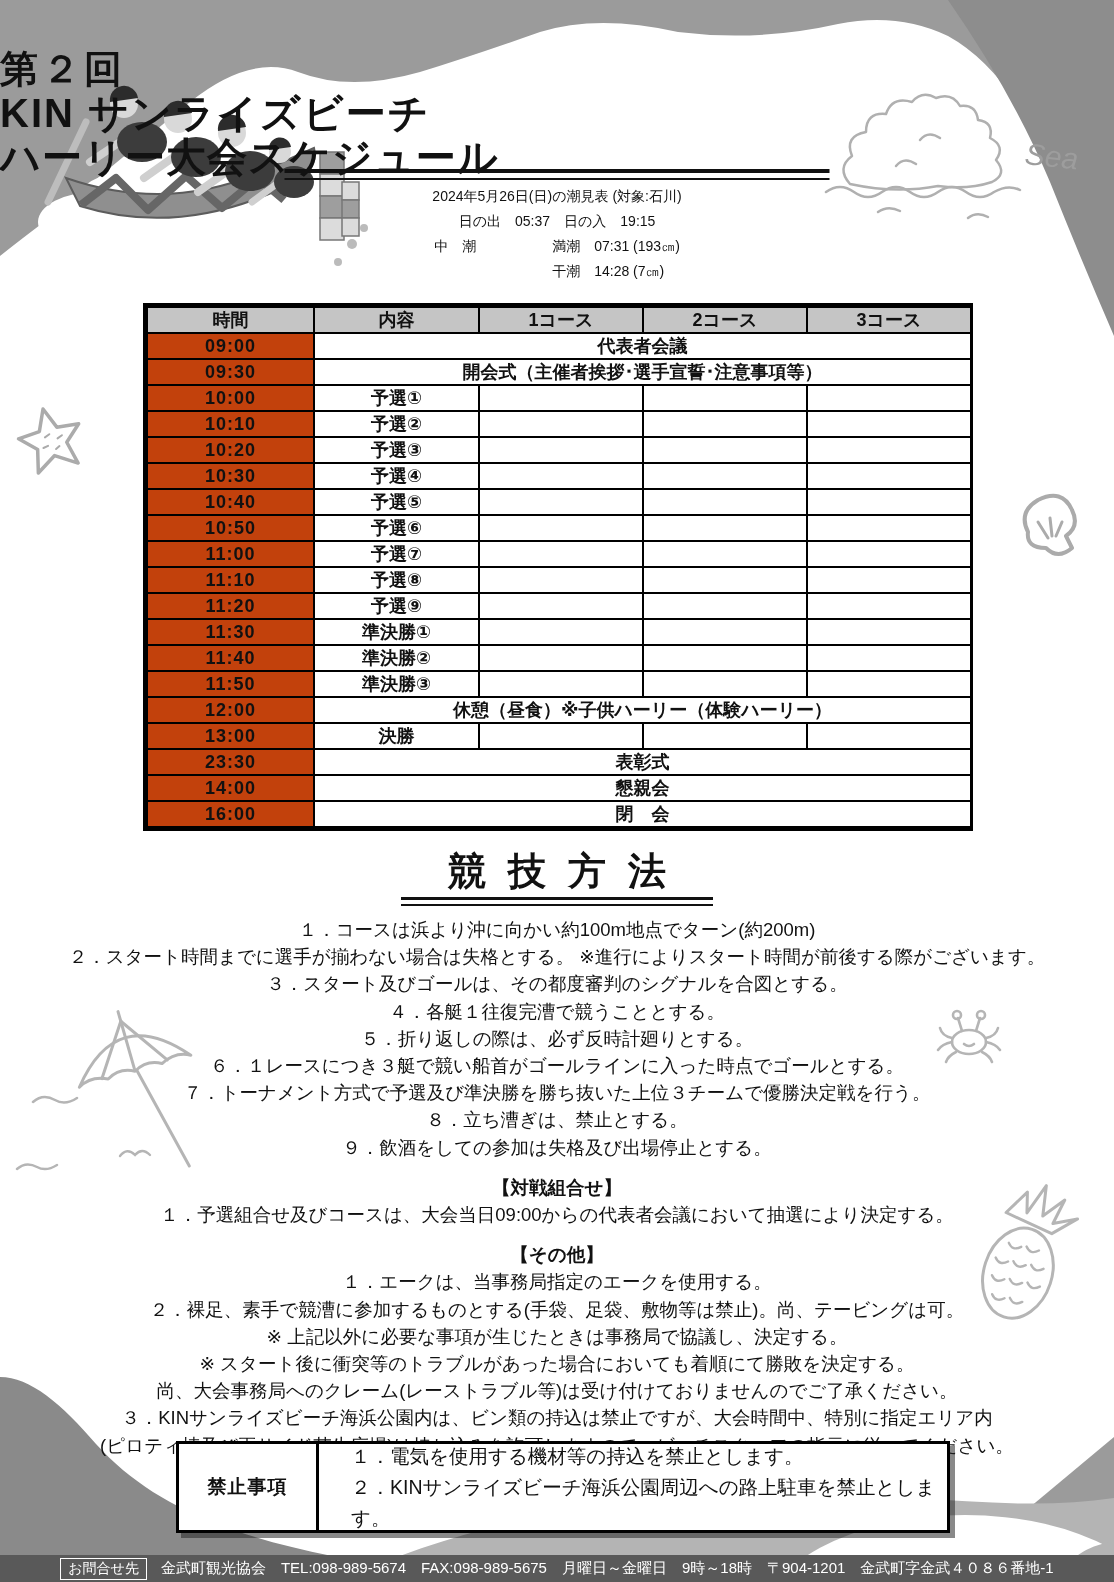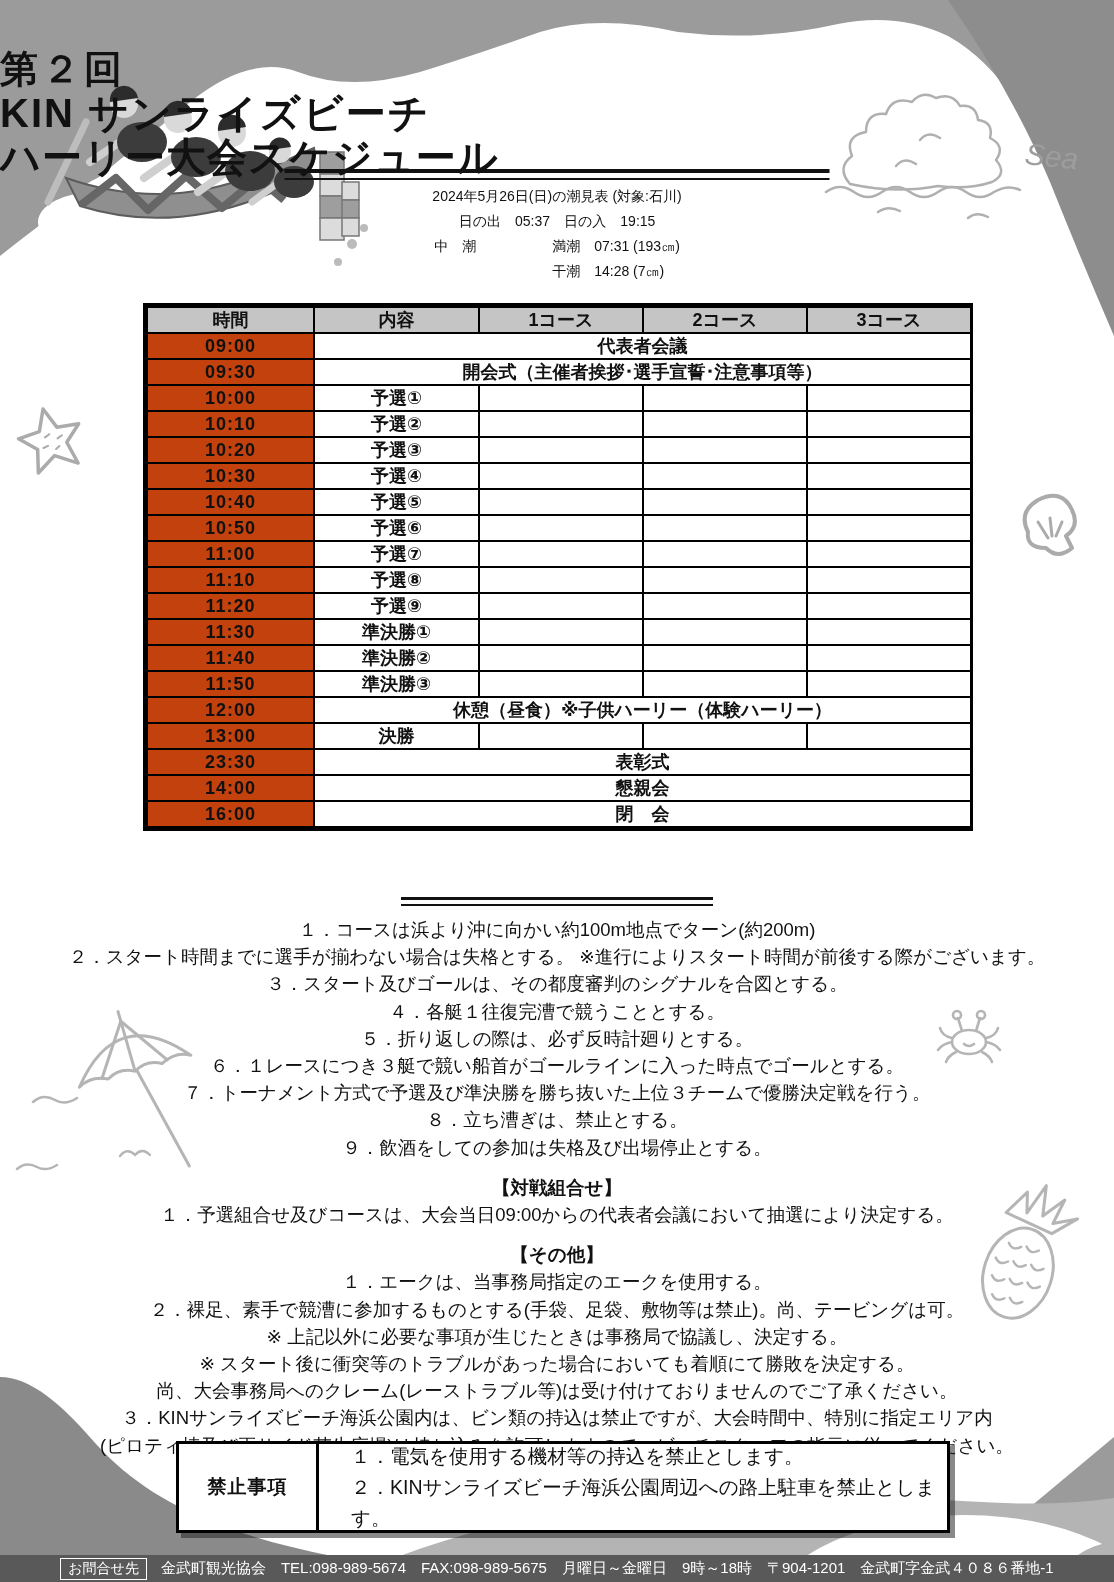--- a/index.html
+++ b/index.html
@@ -345,20 +345,21 @@
             <td class="content-cell" colspan="4">懇親会</td>
           </tr>
           <tr>
             <td class="time-cell">16:00</td>
             <td class="content-cell" colspan="4">閉　会</td>
           </tr>
         </tbody>
     </table>
   </div>
 
+  <div class="content rules-heading">競技方法</div>
   <div class="content rules-rule"></div>
 
   <div class="content bodytext">
     <div>
         <div>１．コースは浜より沖に向かい約100m地点でターン(約200m)</div>
         <div>２．スタート時間までに選手が揃わない場合は失格とする。 ※進行によりスタート時間が前後する際がございます。</div>
         <div>３．スタート及びゴールは、その都度審判のシグナルを合図とする。</div>
         <div>４．各艇１往復完漕で競うこととする。</div>
         <div>５．折り返しの際は、必ず反時計廻りとする。</div>
         <div>６．１レースにつき３艇で競い船首がゴールラインに入った時点でゴールとする。</div>

